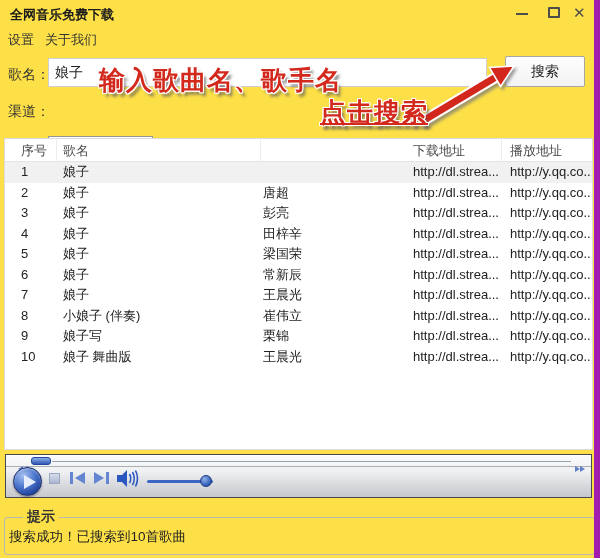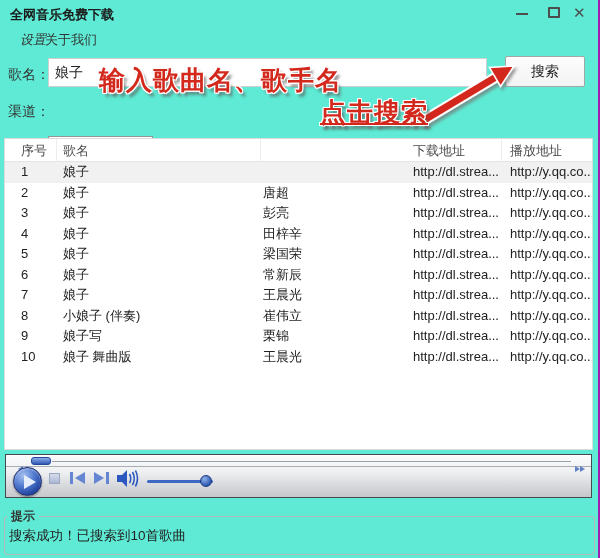--- a/index.html
+++ b/index.html
@@ -1,33 +1,33 @@
 <!DOCTYPE html>
 <html><head>
 <meta charset="utf-8">
 <style>
   * { margin:0; padding:0; box-sizing:border-box; }
   html,body { width:600px; height:558px; }
   body { font-family:"Liberation Sans","DejaVu Sans",sans-serif; background:#fff; color:#222; }
-  .window { position:relative; width:600px; height:558px; background:#5eead4; overflow:hidden;
-            border-right:2px solid #a21caf; }
+  .window { position:relative; width:600px; height:558px; background:#fde047; overflow:hidden;
+            border-right:6px solid #a21caf; }
 
   
   .titlebar { position:absolute; left:0; top:0; width:100%; height:26px; }
   .title { position:absolute; left:10px; top:6px; font-size:13px; font-weight:bold; color:#1b1b1b; }
   .winbtn { position:absolute; top:4px; width:20px; height:18px; cursor:default; }
   .winbtn.min { left:512px; } .winbtn.max { left:544px; } .winbtn.cls { left:570px; }
   .min-glyph { position:absolute; left:4px; top:9px; width:12px; height:2px; background:#4d4d4d; }
   .max-glyph { position:absolute; left:4px; top:3px; width:12px; height:11px; border:2px solid #4d4d4d; border-radius:1px; }
   .cls-glyph { position:absolute; left:3px; top:1px; font-size:15px; color:#4d4d4d; line-height:16px; }
 
   
   .menubar { position:absolute; left:0; top:27px; height:22px; }
   .menu-item { position:absolute; top:4px; font-size:13px; color:#333; white-space:nowrap; }
-  .menu-item.m0 { left:20px;font-style:italic; } .menu-item.m1 { left:45px; }
+  .menu-item.m0 { left:8px; } .menu-item.m1 { left:45px; }
 
   
   .annot { position:absolute; z-index:9; font-size:26px; font-weight:bold; color:#d3281c; letter-spacing:1px; white-space:nowrap;
            text-shadow:-1px -1px 0 #fff, 1px -1px 0 #fff, -1px 1px 0 #fff, 1px 1px 0 #fff,
                        0 -1px 0 #fff, 0 1px 0 #fff, -1px 0 0 #fff, 1px 0 0 #fff,
                        3px 4px 3px rgba(90,90,90,.75); }
   .annot.hint-input { left:99px; top:27px;margin-top:36px; }
   .annot.hint-click { left:320px; top:95px;text-decoration:underline; }
   .arrow-svg { position:absolute; left:0; top:0; width:600px; height:558px; z-index:8; pointer-events:none; }
 
@@ -88,21 +88,21 @@
   .next-btn { position:absolute; left:88px; top:17px; width:16px; height:12px; cursor:pointer; }
   .next-btn .tri { position:absolute; left:0; top:0; border-top:6px solid transparent; border-bottom:6px solid transparent; border-left:10px solid #6485d2; }
   .next-btn .bar { position:absolute; left:12px; top:0; width:2.5px; height:12px; background:#6485d2; }
   .speaker { position:absolute; left:110px; top:14px; width:24px; height:19px; cursor:pointer; }
   .vol-track { position:absolute; left:141px; top:25px; width:66px; height:3px; background:#3c68c4; border-radius:2px; cursor:pointer; }
   .vol-knob { position:absolute; left:194px; top:20px; width:12px; height:12px; border-radius:50%;
               border:1px solid #1c3a86; background:radial-gradient(circle at 35% 30%, #8fb0e8, #2a55b0 75%); cursor:pointer; }
 
   
   .tipbox { position:absolute; left:4px; top:508px; width:591px; height:47px; border:1px solid #b8b8b8; border-radius:3px; padding:0; }
-  .tipbox legend { margin-left:2px; padding:0 4px; font-size:12px; font-weight:600; color:#333; }
+  .tipbox legend { margin-left:18px; padding:0 4px; font-size:14px; font-weight:600; color:#333; }
   .tip-msg { font-size:13.5px; color:#222; padding:2px 0 0 4px; white-space:nowrap; }
 </style>
 </head>
 <body>
 
 <div class="window">
 
   <div class="titlebar">
     <span class="title">全网音乐免费下载</span>
     <div class="winbtn min">

